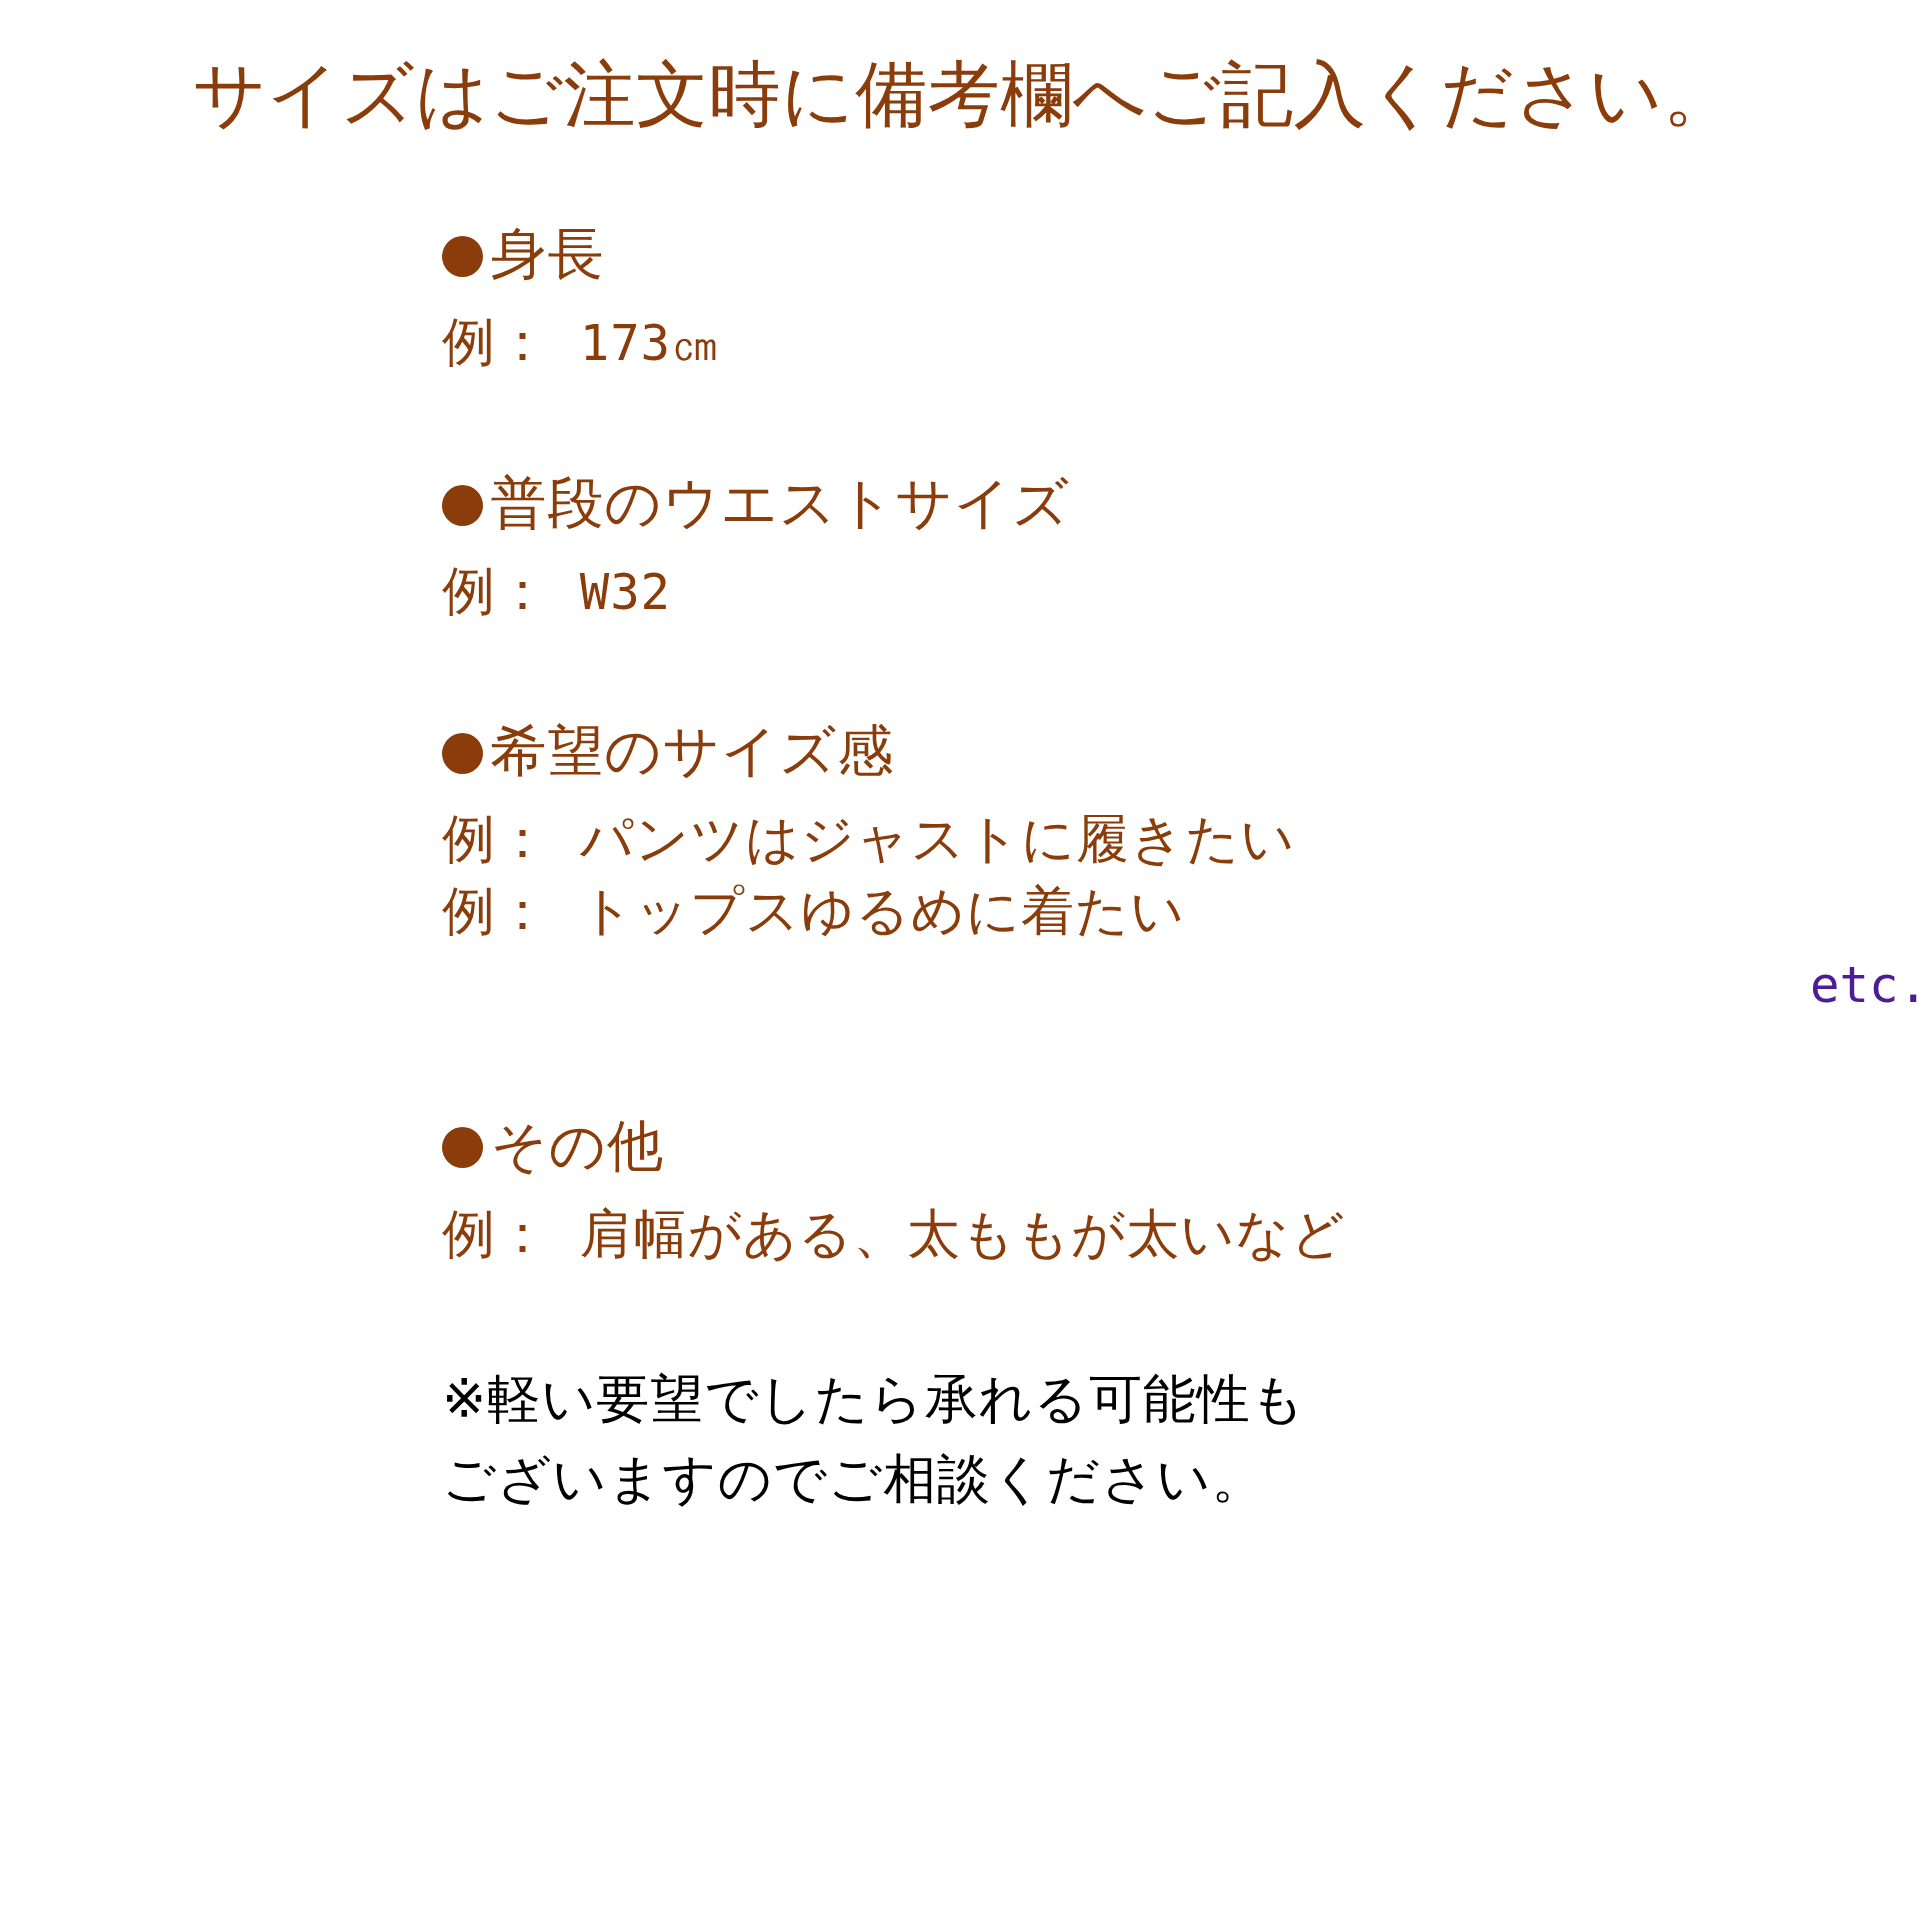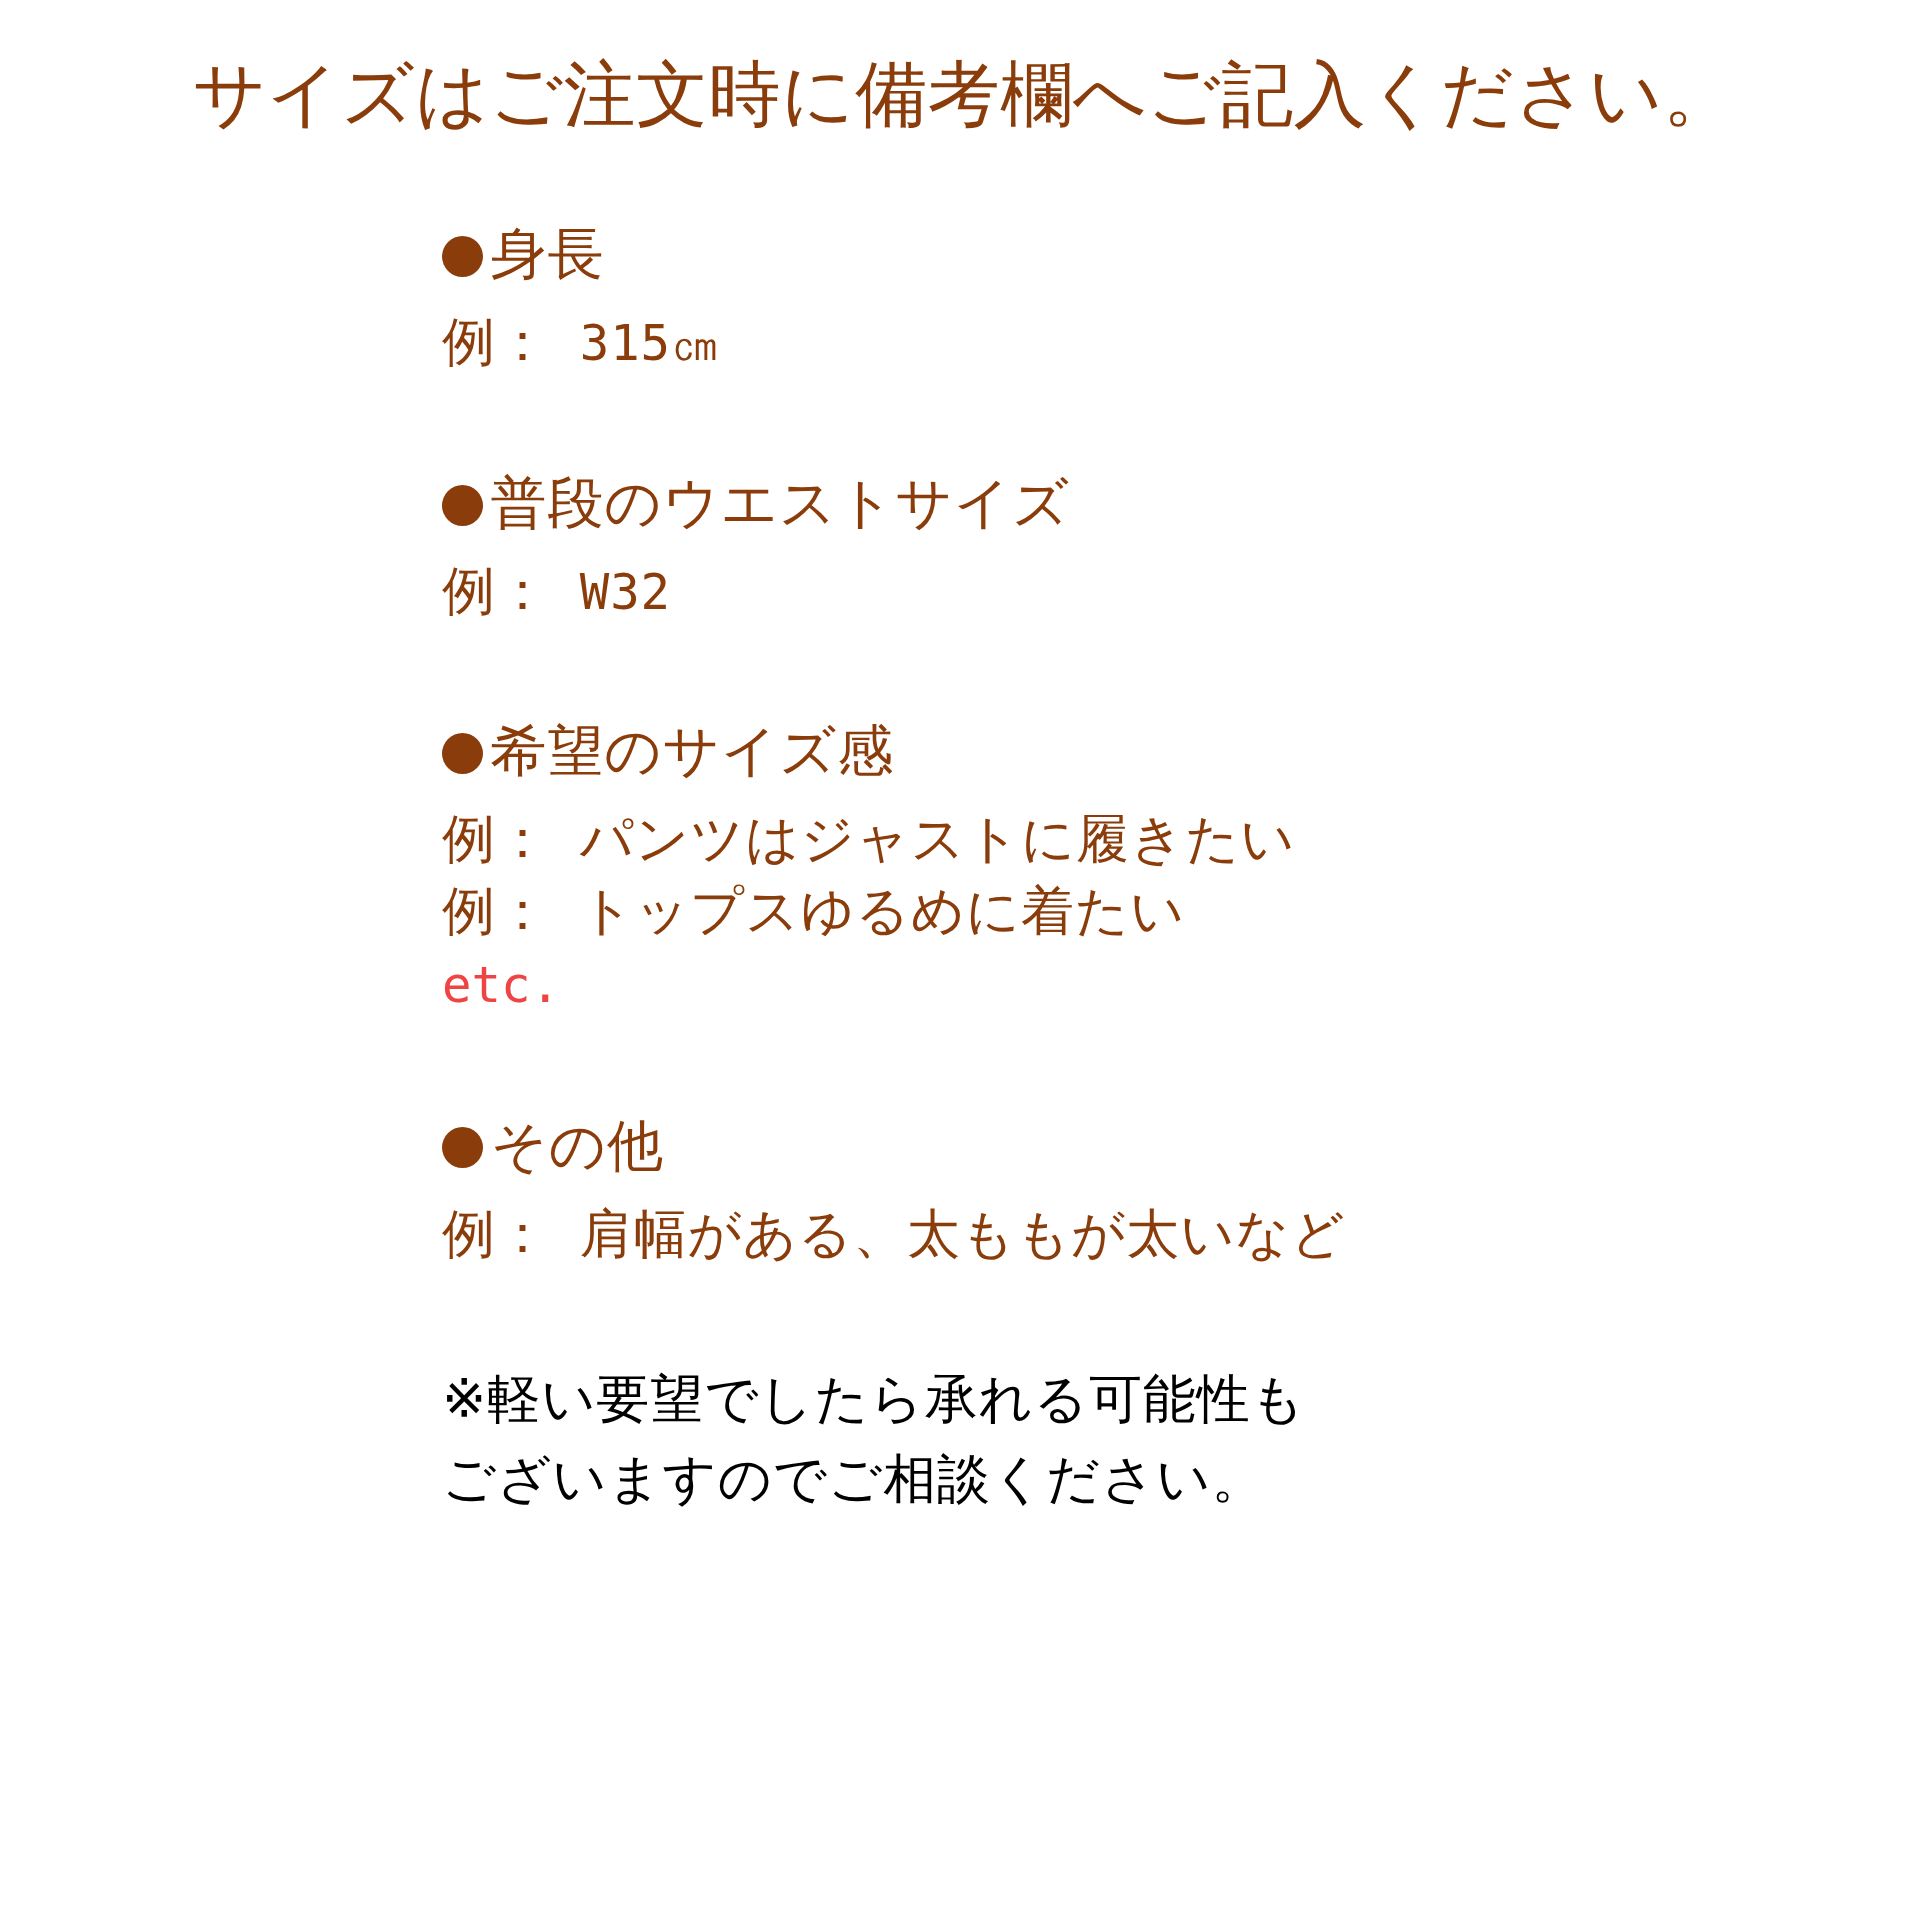--- a/index.html
+++ b/index.html
@@ -78,22 +78,23 @@
   .example .val-jp {
     display: inline-block;
     margin-left: 30px;
     font-family: "Liberation Sans", "DejaVu Sans", sans-serif;
     font-size: 53px;
   }
   .etc {
     font-family: "DejaVu Sans Mono", "Liberation Mono", monospace;
     font-size: 49px;
     line-height: 1.4;
-    color: #ef4444;
+    color: #4c1d95;
     margin-top: 5.6px;
+    text-align: right;
   }
   .note {
     margin-top: 70px;
     font-size: 53px;
     line-height: 1.5;
     color: #000000;
     letter-spacing: 0.9px;
     white-space: nowrap;
   }
 </style>
@@ -104,21 +105,21 @@
 
   <div class="title">サイズはご注文時に備考欄へご記入ください。</div>
 
   <div class="body-block">
 
     <div class="section">
       <div class="heading">
         <span class="bullet-dot"></span><span>身長</span>
       </div>
       <div class="example">
-        <span class="lbl">例：</span><span class="val">315㎝</span>
+        <span class="lbl">例：</span><span class="val">173㎝</span>
       </div>
     </div>
 
     <div class="section">
       <div class="heading">
         <span class="bullet-dot"></span><span>普段のウエストサイズ</span>
       </div>
       <div class="example">
         <span class="lbl">例：</span><span class="val">W32</span>
       </div>

